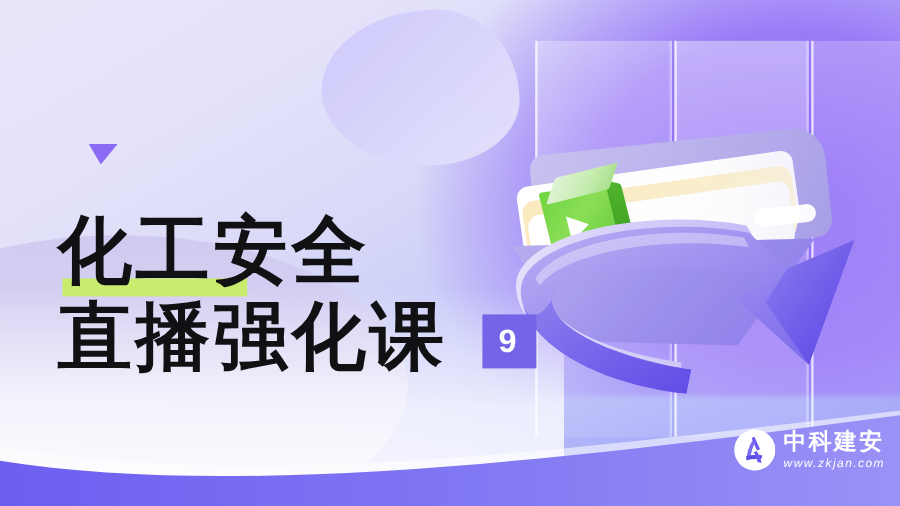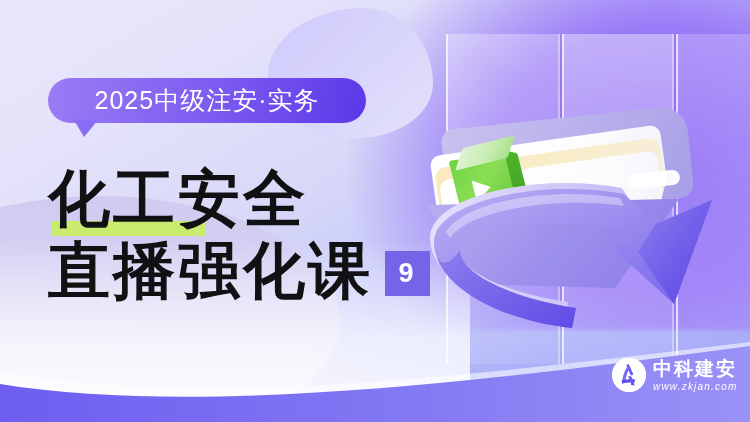--- a/index.html
+++ b/index.html
@@ -168,33 +168,33 @@
   }
   .badge-tail {
     position: absolute;
     left: 74px; top: 120px;
     width: 0; height: 0;
     border-left: 10px solid transparent;
     border-right: 14px solid transparent;
     border-top: 17px solid #8a6bf3;
   }
 
-  .title-block { position: absolute; left: 44px; top: 163px; width: 420px; }
+  .title-block { position: absolute; left: 44px; top: 174px; width: 420px; }
   .title-line {
     position: relative;
     font-size: 62px;
     font-weight: bold;
     color: #111114;
     letter-spacing: 3px;
     line-height: 72px;
     white-space: nowrap;
     font-family: "Liberation Sans", "DejaVu Sans", sans-serif;
   }
   .line1 { margin-left: 4px; }
-  .line2 { margin-left: 4px; display: flex; align-items: center; }
+  .line2 { margin-left: 4px; display: flex; align-items: center; gap: 17px; }
   .hl-bar {
     position: absolute;
     left: 4px; top: 58px;
     width: 154px; height: 15px;
     background: #c9ec6e;
     z-index: 0;
   }
   .line1 .txt, .line2 .txt { position: relative; z-index: 1; }
 
   .num-badge {
@@ -313,23 +313,20 @@
     <defs>
       <linearGradient id="waveG" x1="0" y1="0" x2="1" y2="0">
         <stop offset="0%" stop-color="#6d5ef0"></stop>
         <stop offset="55%" stop-color="#8279f3"></stop>
         <stop offset="100%" stop-color="#9a92f6"></stop>
       </linearGradient>
     </defs>
     <path d="M0,42 C200,74 480,40 750,4 L750,80 L0,80 Z" fill="url(#waveG)"></path>
   </svg>
 
-  <div class="badge">
-    <span class="badge-text">2025中级注安·实务</span>
-  </div>
   <div class="badge-tail"></div>
 
   <div class="title-block">
     <div class="title-line line1">
       <span class="hl-bar"></span>
       <span class="txt">化工安全</span>
     </div>
     <div class="title-line line2">
       <span class="txt">直播强化课</span>
       <span class="num-badge">9</span>

